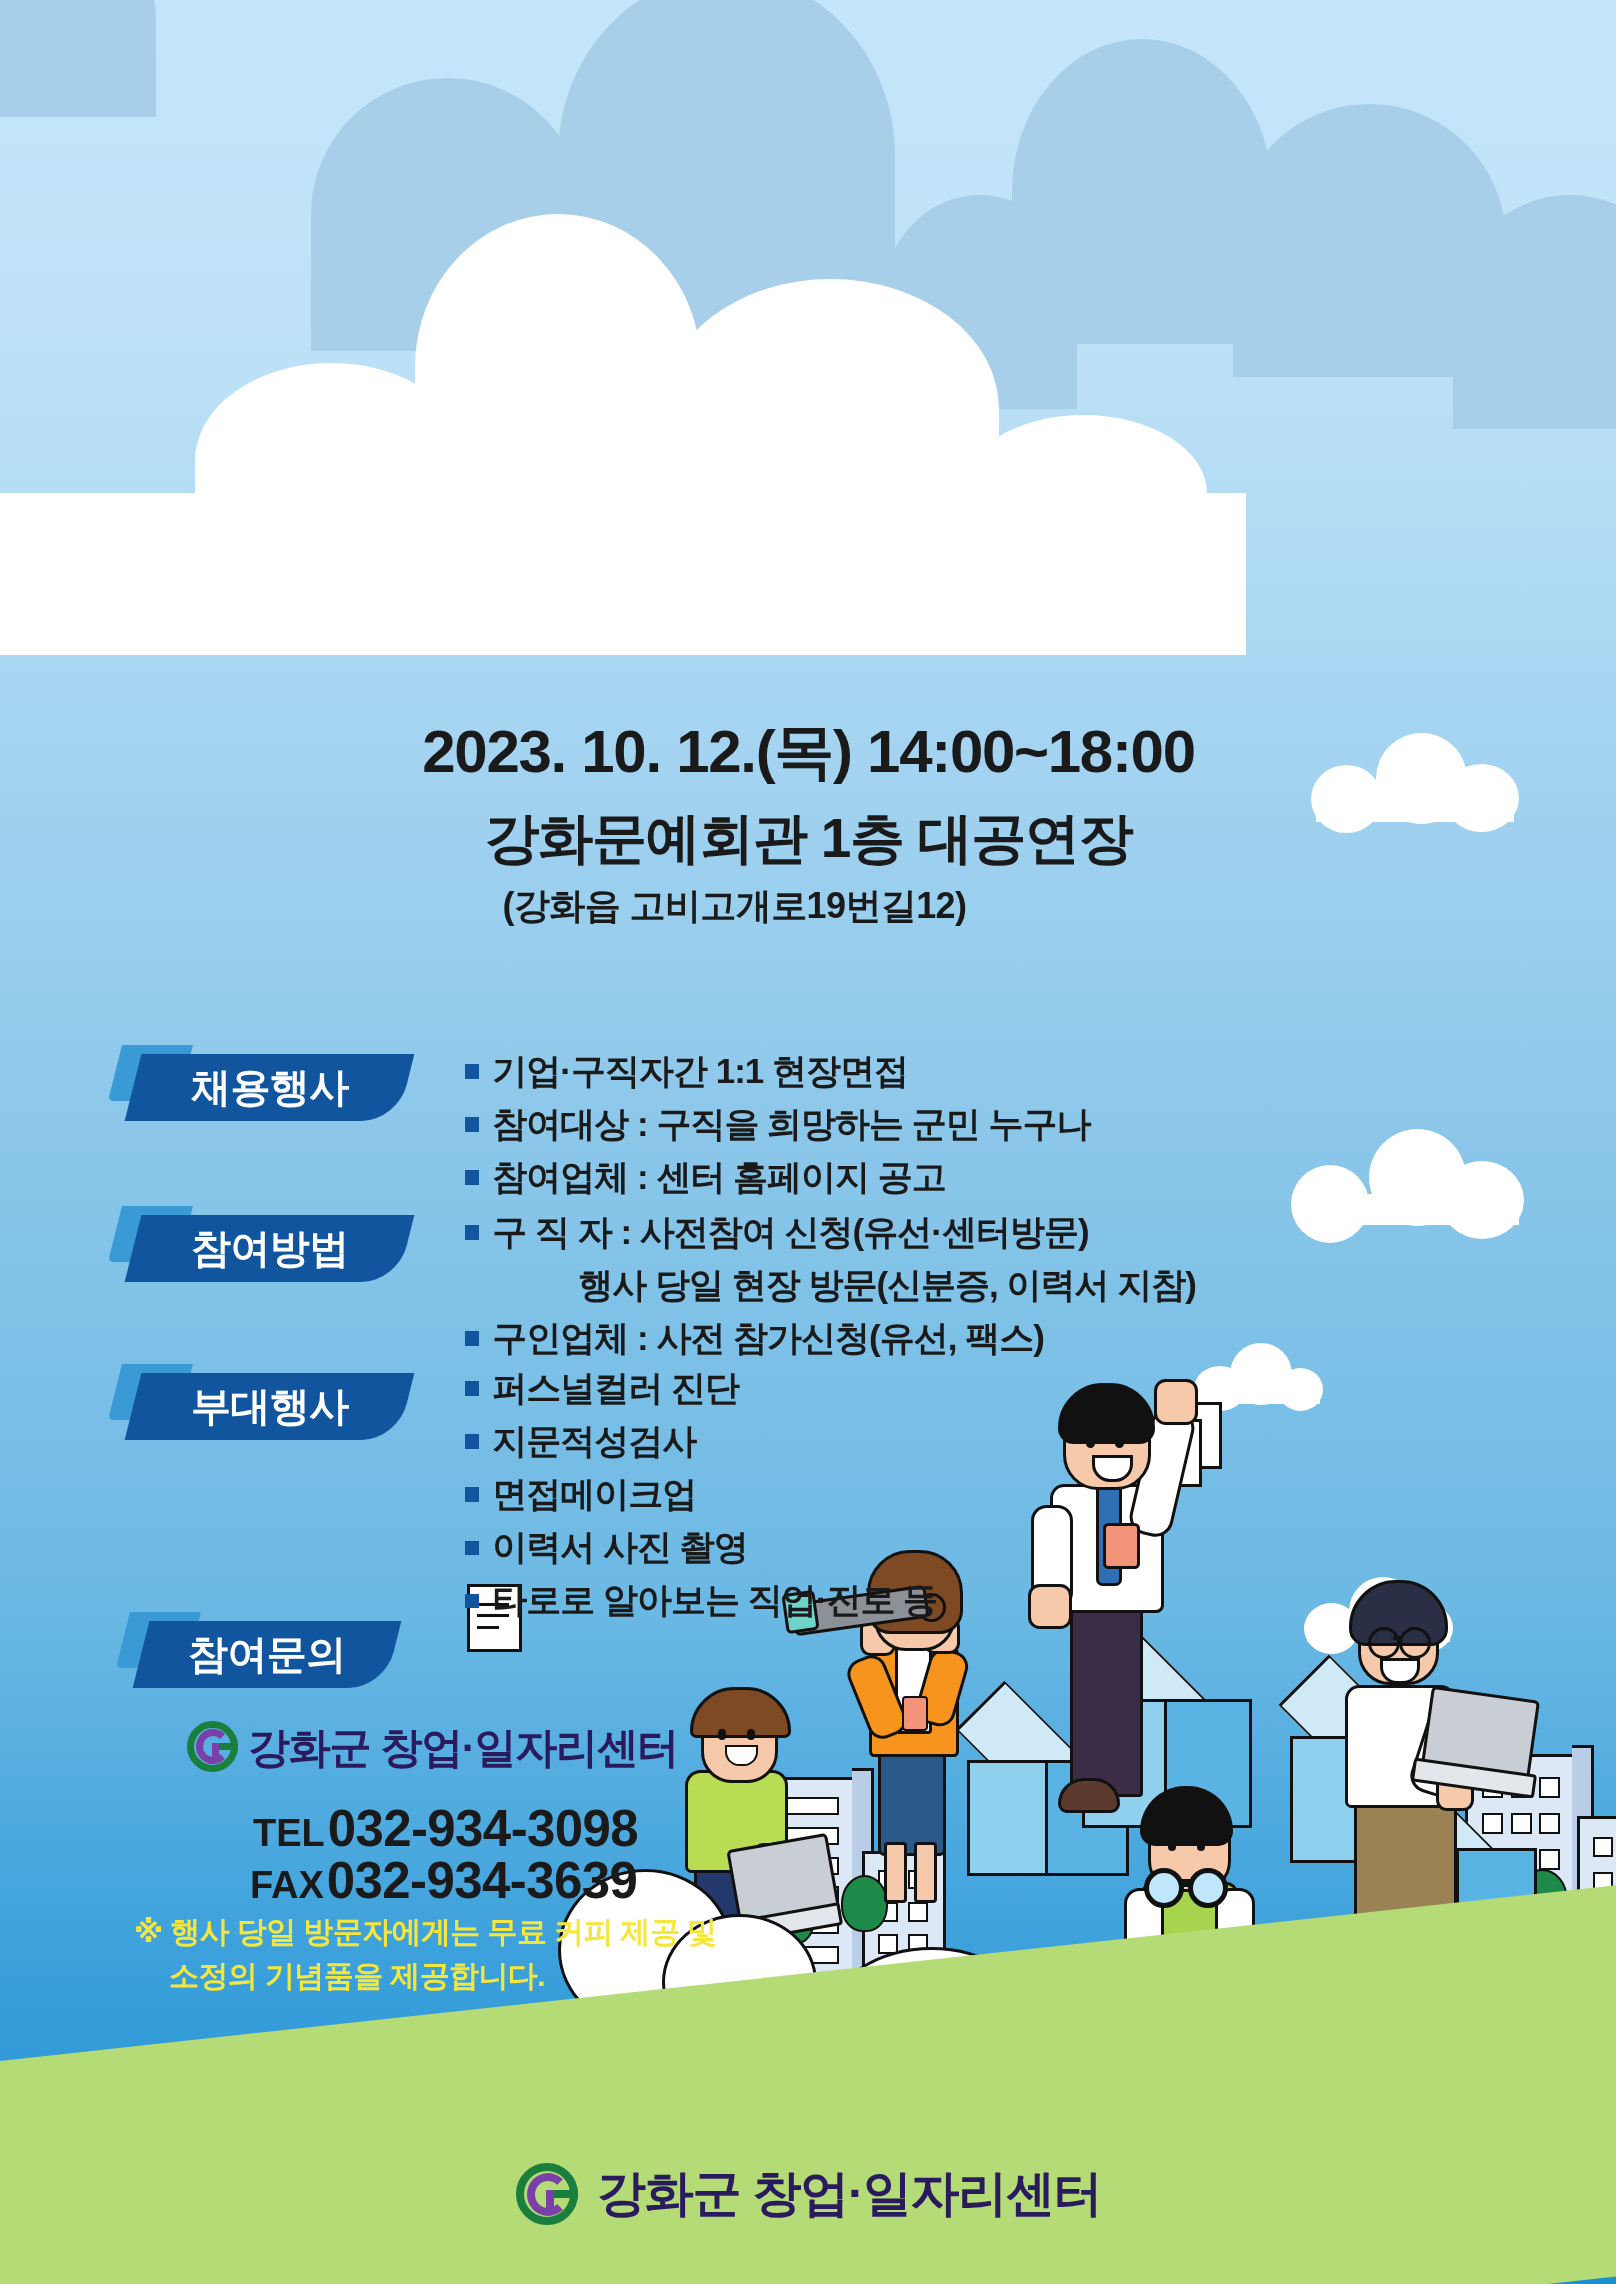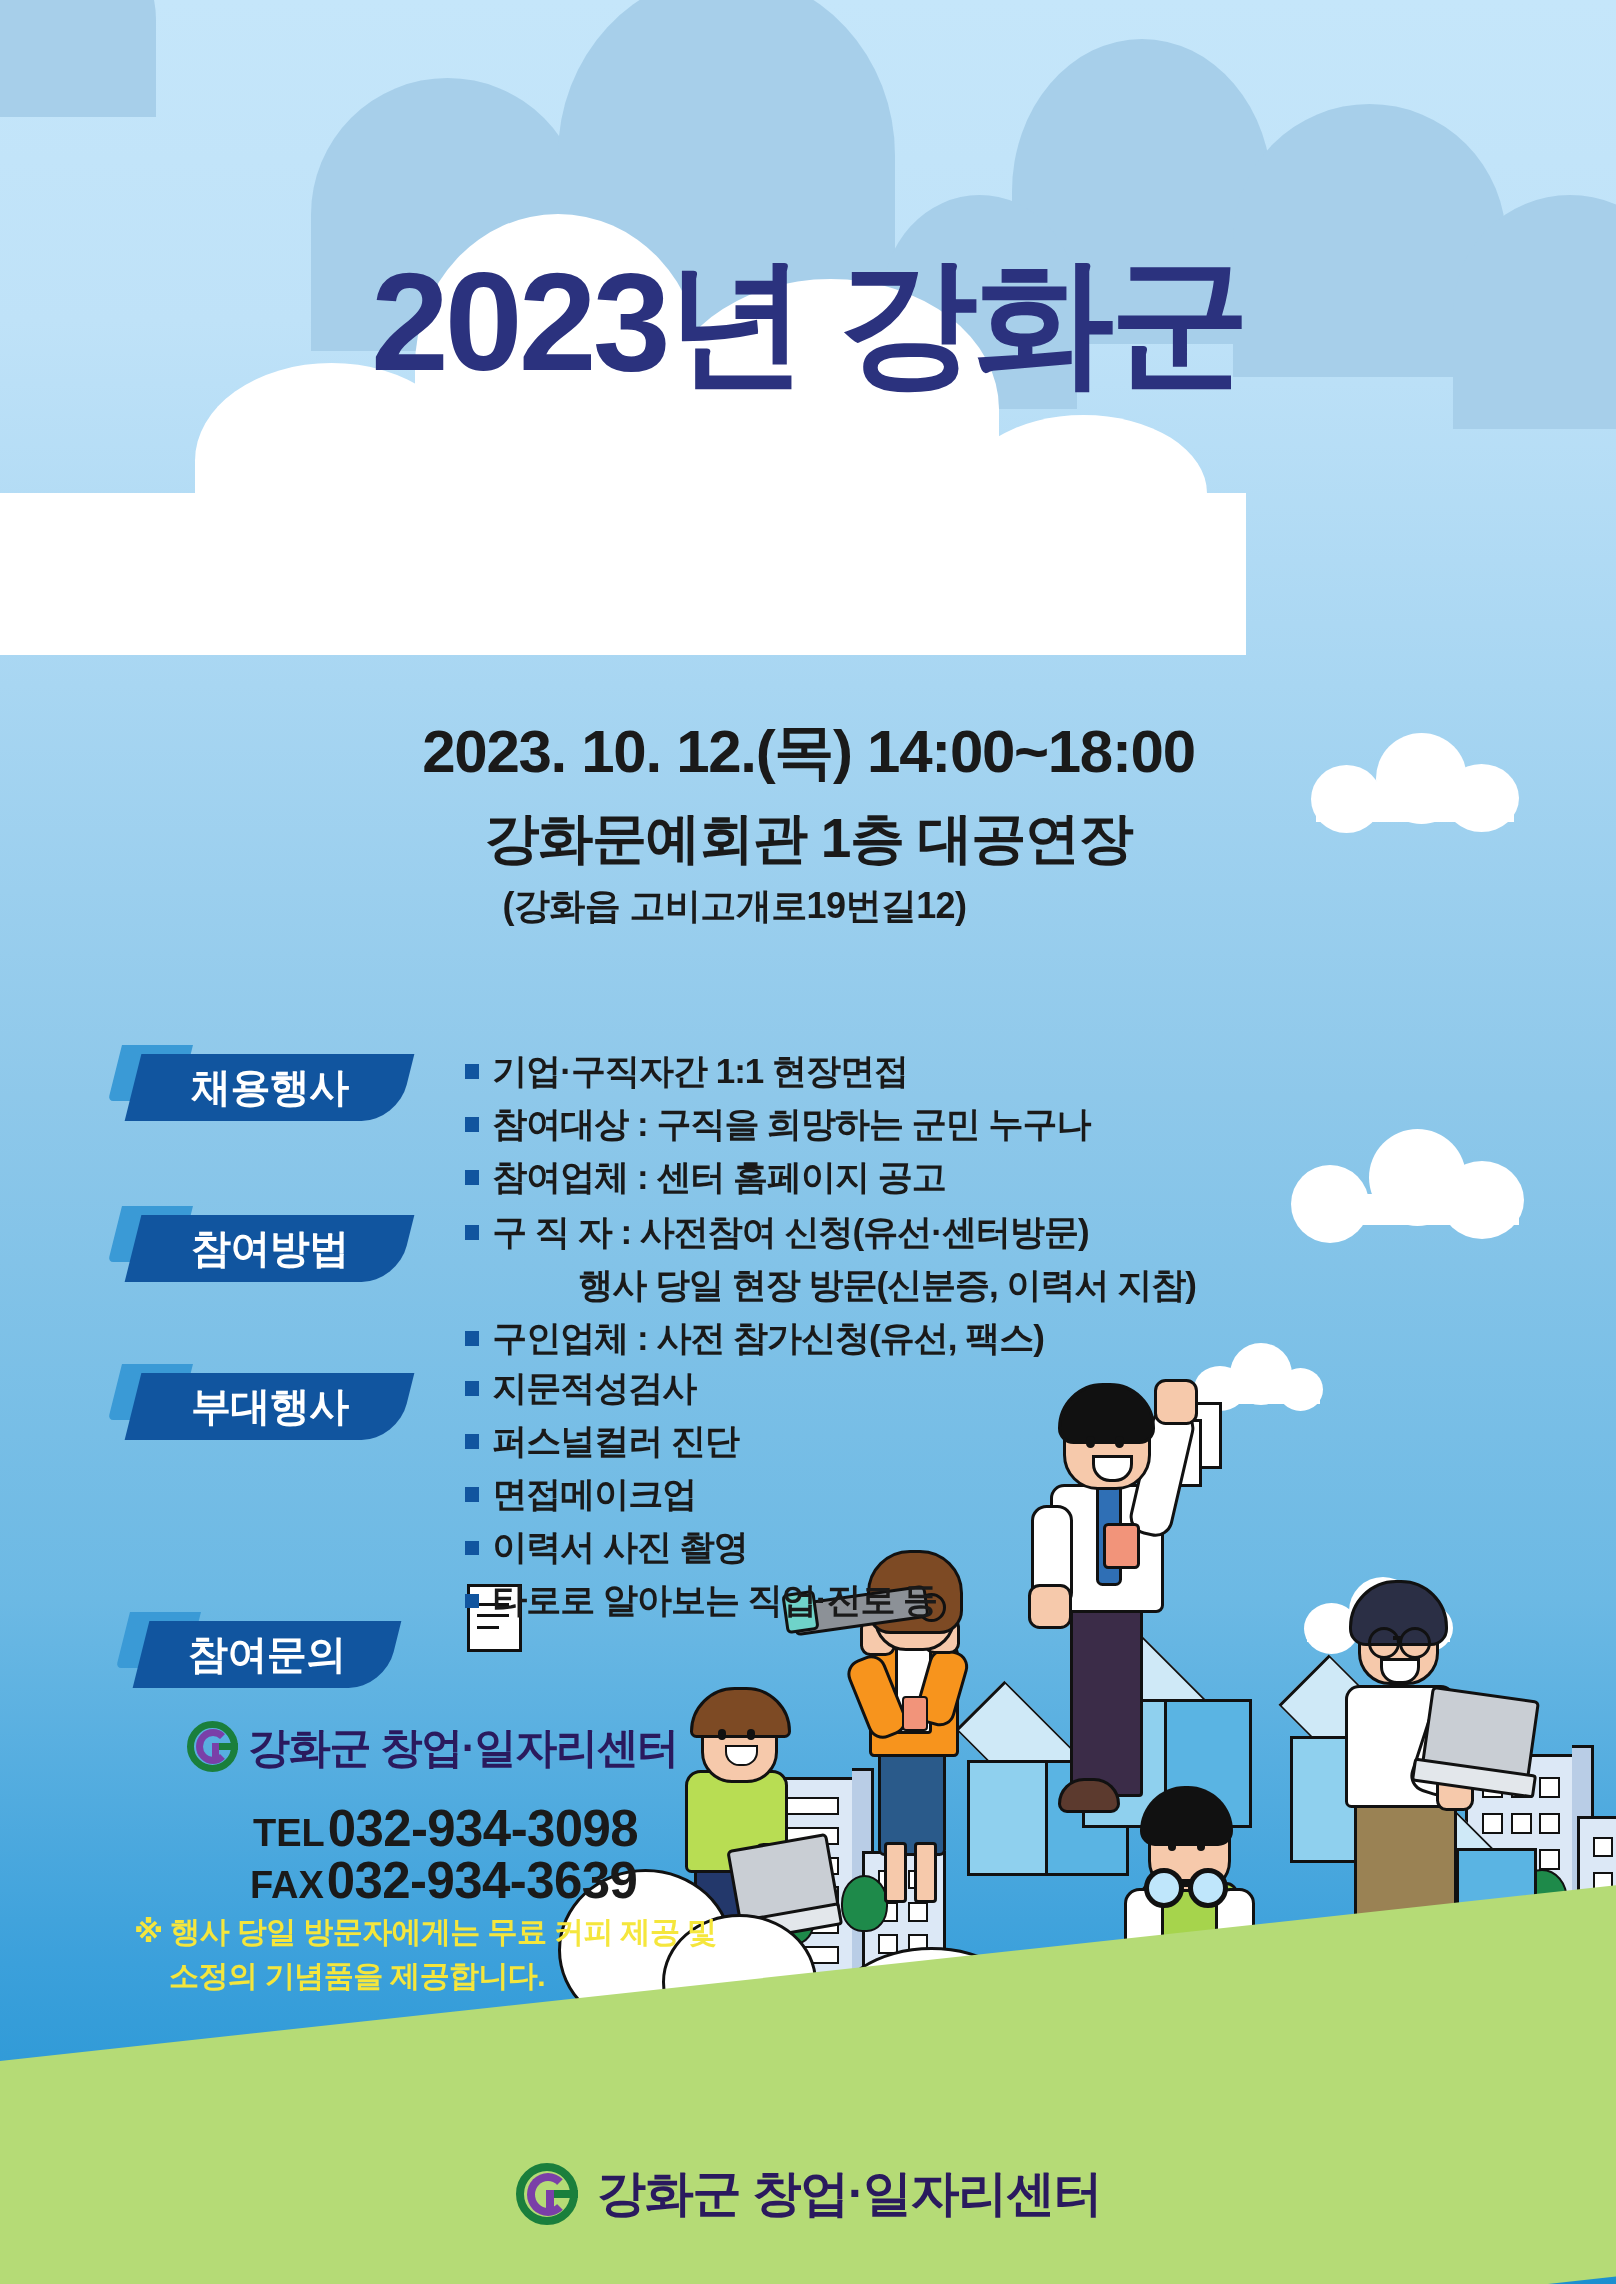--- a/index.html
+++ b/index.html
@@ -116,21 +116,20 @@
   <div class="bump" style="left:1233px;top:104px;width:273px;height:273px;"></div>
   <div class="bump" style="left:1453px;top:195px;width:234px;height:234px;"></div>
   <div class="bump" style="left:882px;top:195px;width:195px;height:214px;"></div>
 
   <div class="wcloudTop" style="left:415px;top:214px;width:286px;height:305px;"></div>
   <div class="wcloudTop" style="left:662px;top:279px;width:337px;height:260px;"></div>
   <div class="wcloudTop" style="left:195px;top:363px;width:273px;height:195px;"></div>
   <div class="whiteband" style="left:0px;top:493px;width:1246px;height:162px;"></div>
   <div class="wcloudTop" style="left:960px;top:415px;width:247px;height:156px;"></div>
 
-  <div id="title1">2023년 강화군</div>
 
   <div id="dateline">2023. 10. 12.(목) 14:00~18:00</div>
   <div id="venue">강화문예회관 1층 대공연장</div>
   <div id="address">(강화읍 고비고개로19번길12)</div>
 
   <div class="cloud" style="left:1291px;top:1129px;width:234px;height:91px;">
     <i style="left:78px;top:0;width:97px;height:97px;"></i>
     <i style="left:0px;top:36px;width:78px;height:78px;"></i>
     <i style="left:149px;top:32px;width:84px;height:78px;"></i>
     <i class="base" style="left:6.5px;top:65px;width:221px;height:31px;"></i>
@@ -382,25 +381,25 @@
   <div class="section" style="left:0;top:0;">
     <div class="tagwrap" style="left:115px;top:1373px;">
       <div class="ribbon"></div>
       <div class="tagbox">
           <span>부대행사</span>
         </div>
     </div>
     <div class="bullets" style="left:465px;top:1367px;">
       <div class="bl">
           <div class="sq"></div>
+          <div class="tx">퍼스널컬러 진단</div>
+        </div>
+      <div class="bl">
+          <div class="sq"></div>
           <div class="tx">지문적성검사</div>
-        </div>
-      <div class="bl">
-          <div class="sq"></div>
-          <div class="tx">퍼스널컬러 진단</div>
         </div>
       <div class="bl">
           <div class="sq"></div>
           <div class="tx">면접메이크업</div>
         </div>
       <div class="bl">
           <div class="sq"></div>
           <div class="tx">이력서 사진 촬영</div>
         </div>
       <div class="bl">

